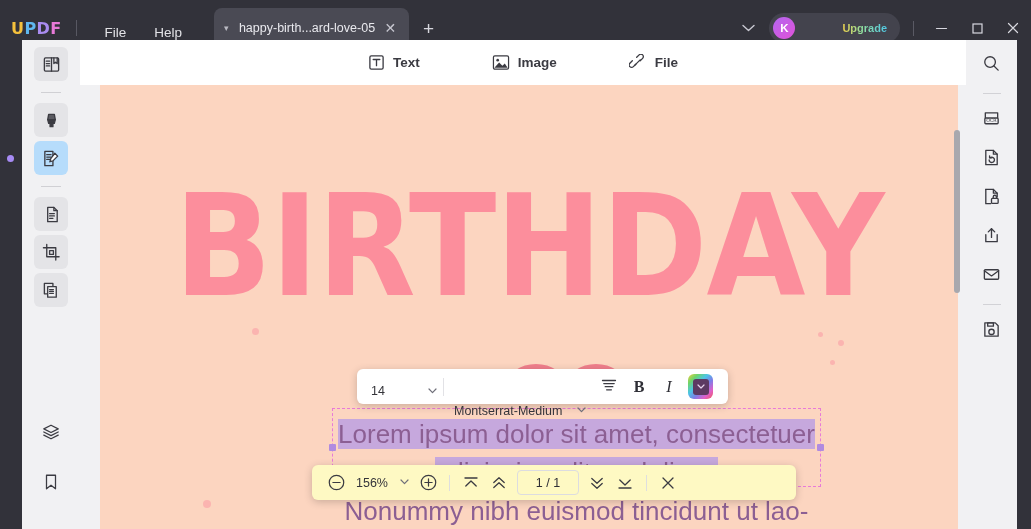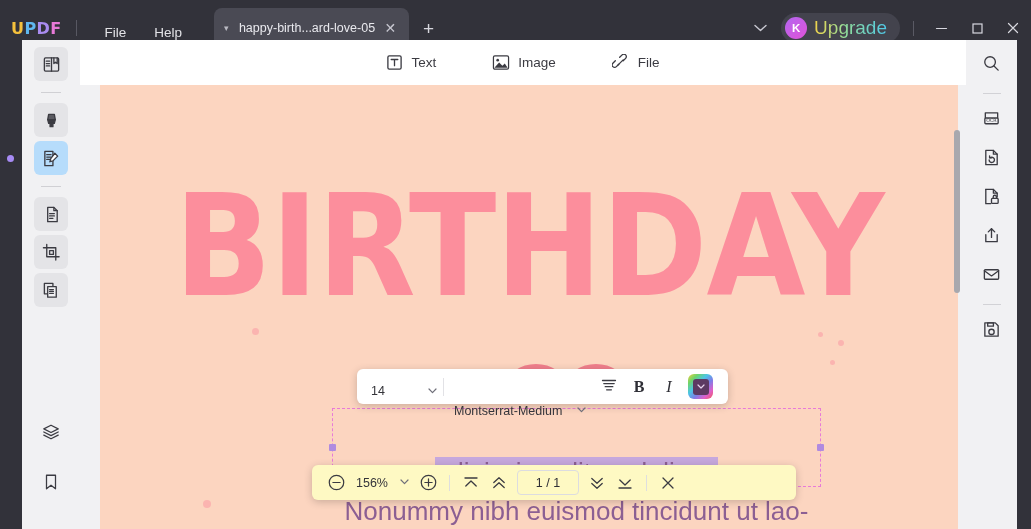--- a/index.html
+++ b/index.html
@@ -55,24 +55,24 @@
     background: #43434d; border-radius: 16px; padding: 4px 13px 4px 4px;
     margin-right: 4px;
   }
   .avatar-k {
     width: 22px; height: 22px; border-radius: 50%;
     background: linear-gradient(140deg, #b366f0, #e152d8);
     color: #fff; font-size: 11.5px; font-weight: bold;
     display: flex; align-items: center; justify-content: center;
   }
   .upgrade-text {
-    font-size: 19px; font-weight: 400;
+    font-size: 11px; font-weight: 700;
     background: linear-gradient(90deg, #f0d24a 0%, #8fe0a0 45%, #4fc8e8 100%);
     -webkit-background-clip: text; background-clip: text;
-    -webkit-text-fill-color: transparent; color: #8fd8d0;
+    -webkit-text-fill-color: transparent; color: #8fd8d0; margin-left: 40px;
   }
   .win-sep { width: 1px; height: 15px; background: #5a5a64; margin: 0 9px; }
   .win-btn {
     width: 36px; height: 40px; display: flex; align-items: center; justify-content: center;
     color: #d8d8df;
   }
   .win-btn svg { display: block; }
 
   
   .leftrail {
@@ -116,21 +116,21 @@
     width: 34px; height: 34px; border-radius: 6px;
     display: flex; align-items: center; justify-content: center;
     margin-bottom: 5px;
   }
   .rdiv { width: 18px; height: 1px; background: #d2d2d6; margin: 6px 0 9px; }
 
   
   .content-toolbar {
     position: absolute; left: 80px; top: 40px; width: 886px; height: 45px;
     background: #ffffff;
-    display: flex; align-items: center; justify-content: center; gap: 56px;
+    display: flex; align-items: center; justify-content: center; gap: 72px; font-weight: bold;
   }
   .ct-item { display: flex; align-items: center; gap: 8px; color: #3b3b42; font-size: 13.5px; }
   .ct-item svg { display:block; }
 
   
   .docarea {
     position: absolute; left: 80px; top: 85px; width: 886px; height: 444px;
     background: #f1f1f3; overflow: hidden;
   }
   .page {
@@ -412,21 +412,21 @@
       <div class="dot d4"></div>
       <div class="dot d5"></div>
       <div class="deco-swoosh"></div>
 
       <div class="textbox">
         <div class="handle h-l"></div>
         <div class="handle h-r"></div>
       </div>
 
       <div class="doc-text">
-        <br>
+        <span class="hl">Lorem ipsum dolor sit amet, consectetuer</span><br>
         <span class="hl">adipiscing elit, sed diam,</span>
       </div>
       <div class="doc-text-2">Nonummy nibh euismod tincidunt ut lao-</div>
     </div>
     <div class="doc-scrollbar"></div>
   </div>
 
   <div class="font-toolbar">
     <div class="ft-size">
       <span class="val">14</span>

